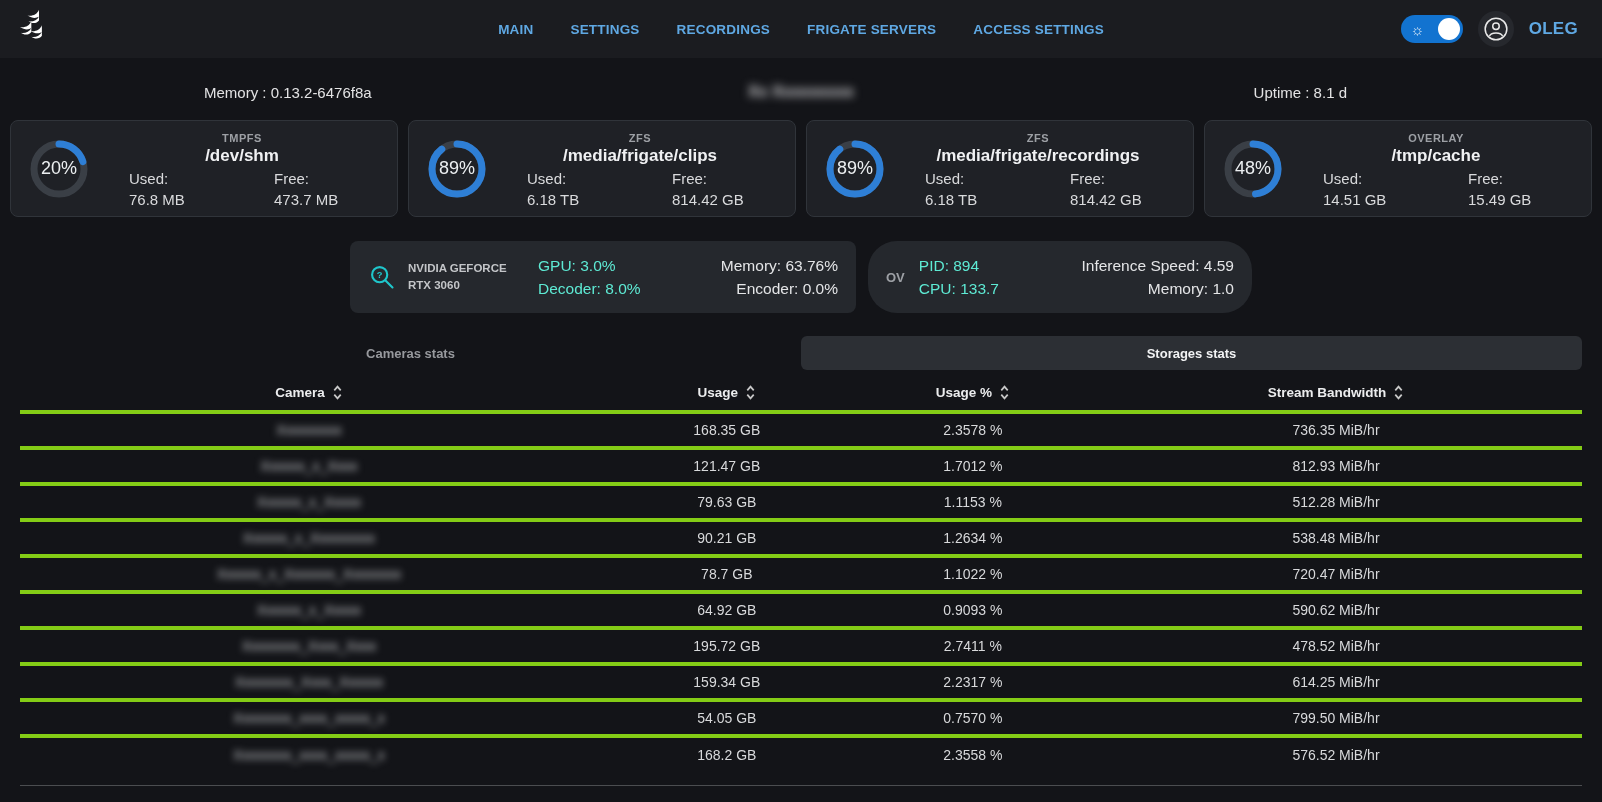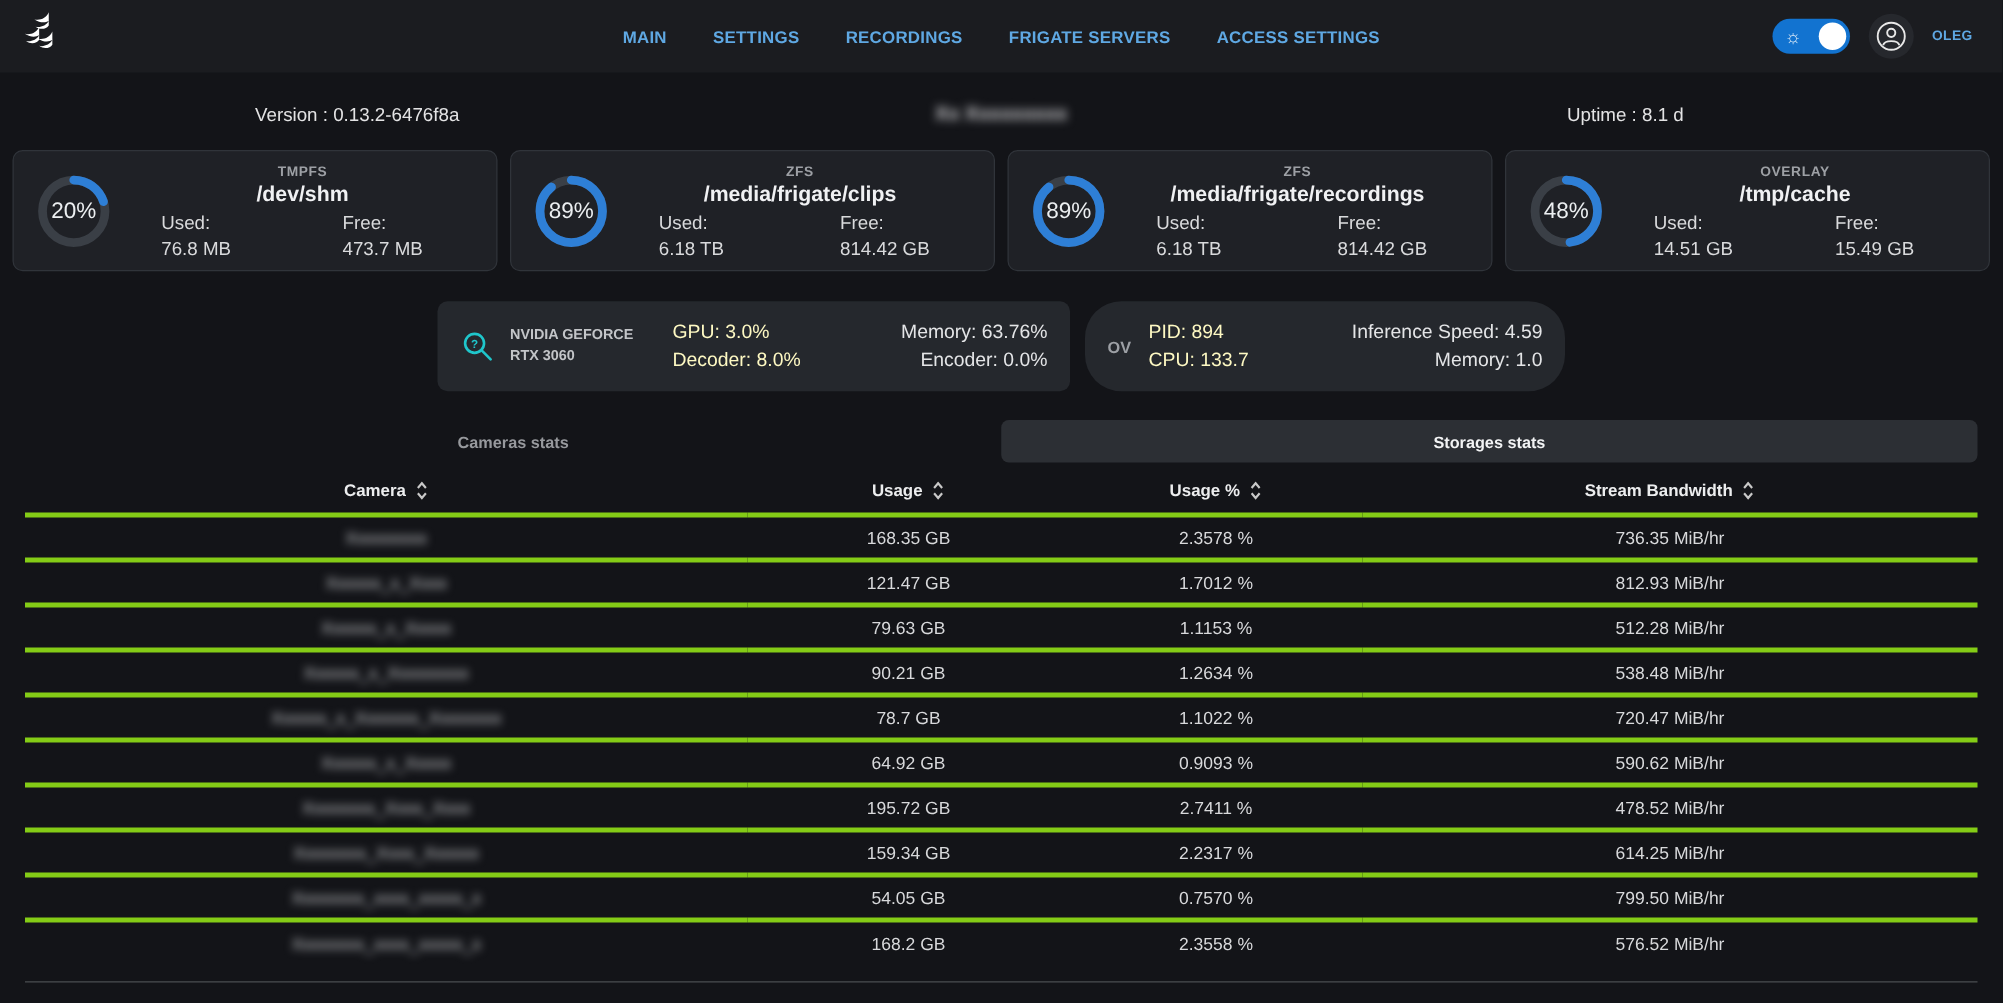--- a/index.html
+++ b/index.html
@@ -28,21 +28,21 @@
   .toggle {
     width:62px; height:28px; border-radius:14px; background:#1273d0;
     position:relative; display:flex; align-items:center; cursor:pointer;
   }
   .toggle .sun { position:absolute; left:10px; font-size:15px; color:rgba(255,255,255,.85); line-height:1; }
   .toggle .knob { position:absolute; right:3px; width:22px; height:22px; border-radius:50%; background:#fff; }
   .avatar-btn {
     width:36px; height:36px; border-radius:50%; background:#26282d;
     display:flex; align-items:center; justify-content:center; cursor:pointer;
   }
-  .username { color:#5fa8e3; font-weight:bold; font-size:11px; letter-spacing:.3px; }
+  .username { color:#5fa8e3; font-weight:bold; font-size:17px; letter-spacing:.3px; }
 
   
   .info-bar {
     margin-top:20px; height:28px; display:grid;
     grid-template-columns:1fr auto 1fr; align-items:center;
   }
   .info-version { padding-left:204px; font-size:15px; color:#e3e3e4; }
   .info-title { font-size:16px; font-weight:bold; color:#cfcfd2; filter:blur(4px); }
   .info-uptime { justify-self:end; padding-right:255px; font-size:15px; color:#e3e3e4; }
 
@@ -75,21 +75,21 @@
   .proc-row { margin-top:24px; display:flex; justify-content:center; gap:12px; }
   .proc-card {
     height:72px; background:#25282d; border-radius:8px;
     display:flex; align-items:center; padding:0 18px;
   }
   .gpu-card { width:506px; }
   .det-card { width:384px;border-radius:29px; }
   .gpu-name { width:116px; font-size:11.5px; font-weight:bold; color:#c3c5c8; line-height:1.5; margin-left:12px; }
   .det-label { font-size:13px; font-weight:bold; color:#9da0a5; margin-right:14px; }
   .proc-stats { flex:1; display:grid; grid-template-columns:1fr 1fr; row-gap:5px; margin-left:14px; }
-  .proc-stats .l { text-align:left; font-size:15.5px; color:#fef9c3; }
+  .proc-stats .l { text-align:left; font-size:15.5px; color:#5eead4; }
   .proc-stats .r { text-align:right; font-size:15.5px; color:#e4e5e7; }
 
   
   .tabs {
     margin:23px 20px 0 20px; height:34px;
     display:grid; grid-template-columns:1fr 1fr;
   }
   .tab {
     display:flex; align-items:center; justify-content:center;
     font-size:13px; font-weight:bold; color:#97999d; cursor:pointer; border-radius:6px;
@@ -142,21 +142,21 @@
         <circle cx="12" cy="12" r="10"></circle>
         <circle cx="12" cy="9.5" r="3"></circle>
         <path d="M6 18.6 C7 14.6 17 14.6 18 18.6"></path>
       </svg>
     </div>
     <span class="username">OLEG</span>
   </div>
 </div>
 
 <div class="info-bar">
-  <span class="info-version">Version : 0.13.2-6476f8a</span>
+  <span class="info-version">Memory : 0.13.2-6476f8a</span>
   <span class="info-title">Xx Xxxxxxxxx</span>
   <span class="info-uptime">Uptime : 8.1 d</span>
 </div>
 
 <div class="cards-row" id="cards-row">
 
   <div class="storage-card">
     <div class="donut-wrap">
       <svg width="64" height="64" viewBox="0 0 64 64" fill="none">
         <circle class="donut-track" cx="32" cy="32" r="25" stroke-width="7"></circle>

